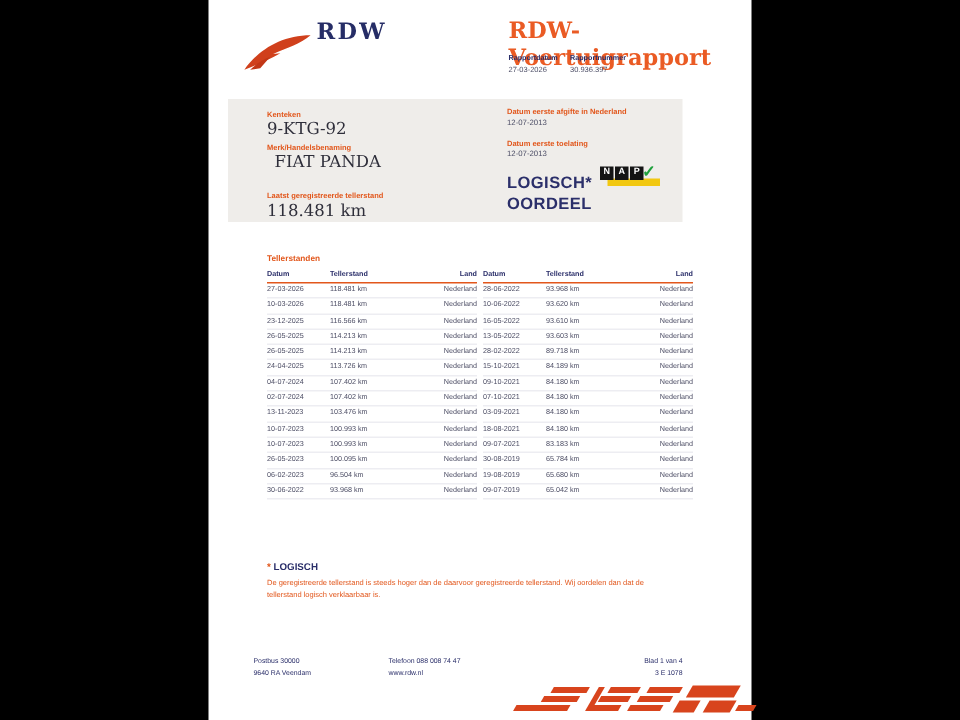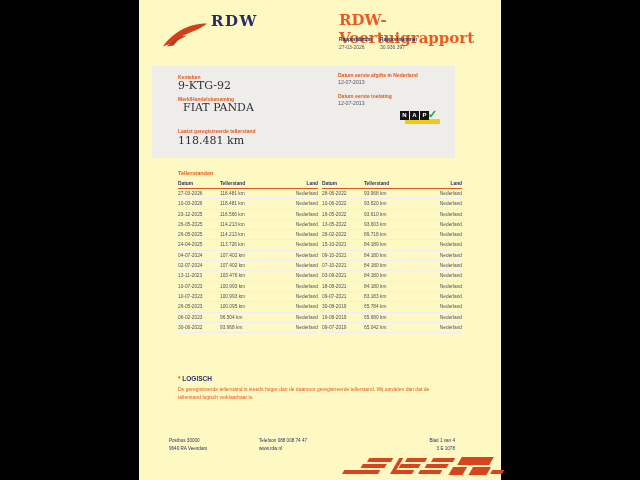--- a/index.html
+++ b/index.html
@@ -1,35 +1,35 @@
 <!DOCTYPE html>
 <html><head>
 <meta charset="utf-8">
 <style>
   html,body { margin:0; padding:0; }
   body {
     width:640px; height:480px; position:relative; overflow:hidden;
     background:#000;
     font-family:"Liberation Sans", sans-serif;
   }
-  .doc { position:absolute; left:139px; top:0; width:362px; height:480px; background:#fef9c3; }
+  .doc { position:absolute; left:139px; top:0; width:362px; height:480px; background:#ffffff; }
 
   
   .logo-wing { position:absolute; left:22px; top:18px; width:48px; height:32px; }
   .logo-text { position:absolute; left:72px; top:12px; font-family:"DejaVu Serif", serif;
                font-weight:700; font-size:15px; letter-spacing:1.5px; color:#262d66; }
   .report-title { position:absolute; left:200px; top:11px; font-family:"DejaVu Serif", serif;
                   font-weight:700; font-size:15px; color:#ea5b24; }
   .meta1 { position:absolute; left:200px; top:37px; }
   .meta2 { position:absolute; left:241px; top:37px; }
   .meta-label { font-size:4.8px; font-weight:700; color:#2b2f6a; }
   .meta-value { font-size:5px; color:#4f5068; margin-top:2px; }
 
   
-  .graybox { position:absolute; left:13px; top:66px; width:303px; height:92px; background:#efedea; }
+  .graybox { position:absolute; left:13px; top:66px; width:303px; height:82px; background:#efedea; }
   .label-orange { position:absolute; font-size:5px; font-weight:700; color:#e2571c; }
   .value-sm { position:absolute; font-size:5.2px; color:#4f5068; }
   .value-lg { position:absolute; font-family:"DejaVu Serif", serif; font-size:11px; color:#2e2e3a; }
   .oordeel { position:absolute; left:186px; top:49px; font-size:11px; font-weight:700;
              color:#2b2f6a; letter-spacing:0.3px; line-height:14px; }
 
   
   .nap { position:absolute; left:248px; top:45px; width:44px; height:18px; }
   .nap-bar { position:absolute; left:5px; top:8px; width:35px; height:5px; background:#f2c811; }
   .nap-squares { position:absolute; left:0; top:0; display:flex; gap:1px; }
@@ -88,20 +88,24 @@
     <div class="label-orange" style="left:26px; top:30px;">Merk/Handelsbenaming</div>
     <div class="value-lg" style="left:31px; top:35px;">FIAT PANDA</div>
     <div class="label-orange" style="left:26px; top:62px;">Laatst geregistreerde tellerstand</div>
     <div class="value-lg" style="left:26px; top:68px;">118.481 km</div>
 
     <div class="label-orange" style="left:186px; top:6px;">Datum eerste afgifte in Nederland</div>
     <div class="value-sm" style="left:186px; top:13px;">12-07-2013</div>
     <div class="label-orange" style="left:186px; top:27px;">Datum eerste toelating</div>
     <div class="value-sm" style="left:186px; top:34px;">12-07-2013</div>
 
+    <div class="oordeel">
+      <div>LOGISCH*</div>
+      <div>OORDEEL</div>
+    </div>
 
     <div class="nap">
       <div class="nap-bar"></div>
       <div class="nap-squares">
           <span class="nap-sq">N</span>
           <span class="nap-sq">A</span>
           <span class="nap-sq">P</span>
         </div>
       <div class="nap-check">✓</div>
     </div>

